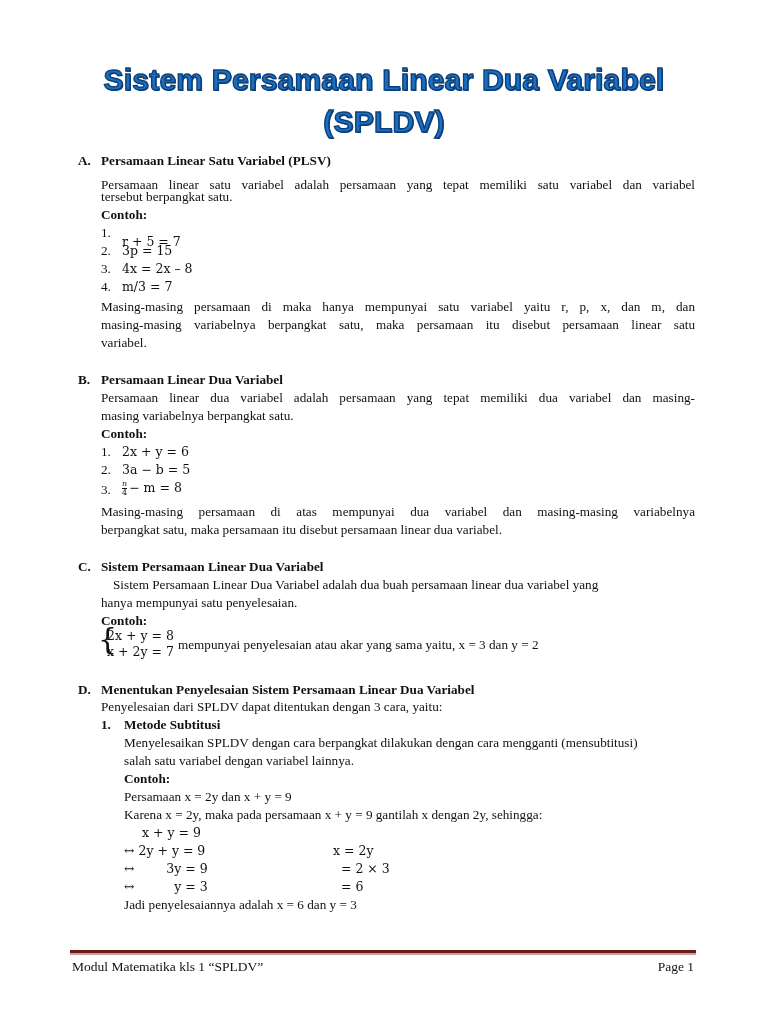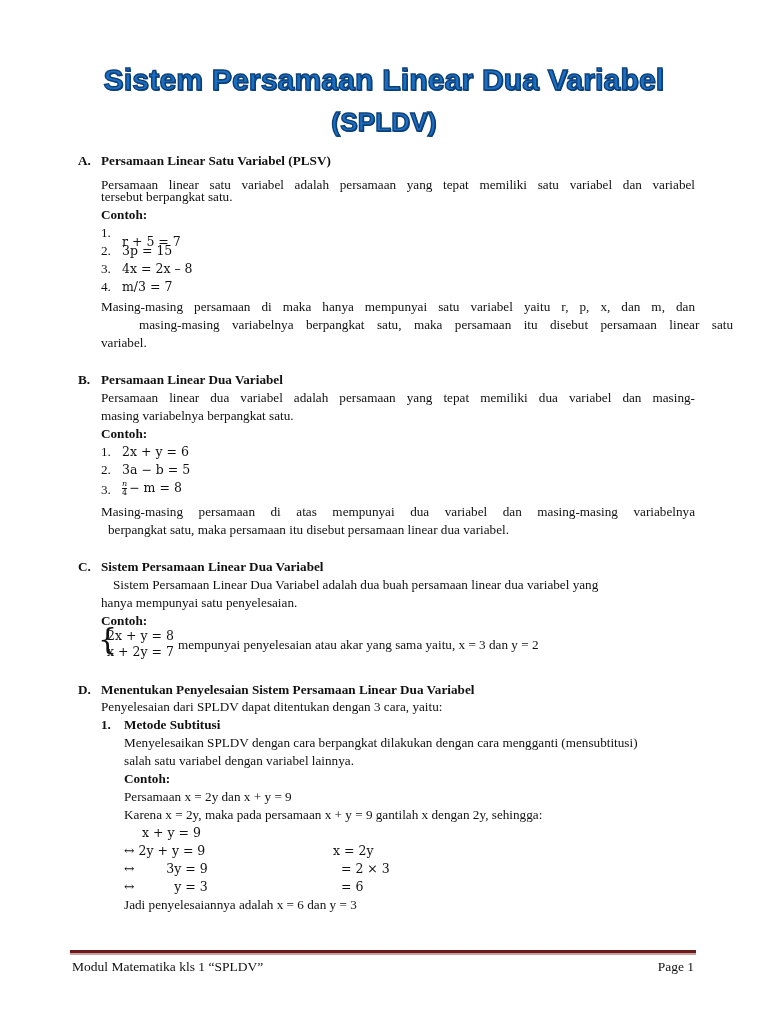--- a/index.html
+++ b/index.html
@@ -3,21 +3,21 @@
 <meta charset="utf-8">
 <style>
   html, body { margin:0; padding:0; background:#ffffff; }
   body { width:768px; height:1024px; position:relative; overflow:hidden;
          font-family:"Liberation Serif","DejaVu Serif",serif; color:#111; }
   .title { position:absolute; left:0; width:768px; text-align:center;
            font-family:"Liberation Sans","DejaVu Sans",sans-serif; font-weight:900;
            color:#1a6fc2; -webkit-text-stroke:1.4px #0d3f78;
            text-shadow:1px 1px 0 #0d3f78; letter-spacing:0.2px; }
   .t1 { top:62px; font-size:30px; line-height:36px; }
-  .t2 { top:104px; font-size:26px; line-height:36px; }
+  .t2 { top:104px; font-size:30px; line-height:36px; }
   .line { position:absolute; font-size:13.2px; line-height:18px; white-space:nowrap; }
   .bold { font-weight:bold; }
   .just { white-space:normal; text-align:justify; text-align-last:justify; }
   .m { font-style:italic; font-family:"DejaVu Serif",serif; }
   .mi { font-family:"DejaVu Serif",serif; font-size:12.5px; }
   .frac { display:inline-block; vertical-align:middle; text-align:center; font-size:8px; line-height:8px; margin-right:2px; }
   .frac span { display:block; }
   .brace { position:absolute; font-size:30px; line-height:30px; font-weight:lighter; font-family:"DejaVu Serif",serif; }
   .footer-rule1 { position:absolute; left:70px; top:950px; width:626px; height:3px; background:#6b1a1a; }
   .footer-rule2 { position:absolute; left:70px; top:953px; width:626px; height:2px; background:#c9a0a0; }
@@ -38,36 +38,36 @@
   <div class="line bold" style="left:101px;top:206px;">Contoh:</div>
   <div class="line" style="left:101px;top:224px;">1.</div>
   <div class="line mi" style="left:122px;top:233px;">r + 5 = 7</div>
   <div class="line" style="left:101px;top:242px;">2.</div>
   <div class="line mi" style="left:122px;top:242px;">3p = 15</div>
   <div class="line" style="left:101px;top:260px;">3.</div>
   <div class="line mi" style="left:122px;top:260px;">4x = 2x – 8</div>
   <div class="line" style="left:101px;top:278px;">4.</div>
   <div class="line mi" style="left:122px;top:278px;">m/3 = 7</div>
   <div class="line just" style="left:101px;top:298px;width:594px;">Masing-masing persamaan di maka hanya mempunyai satu variabel yaitu r, p, x, dan m, dan</div>
-  <div class="line just" style="left:101px;top:316px;width:594px;margin-left:38px;">masing-masing variabelnya berpangkat satu, maka persamaan itu disebut persamaan linear satu</div>
+  <div class="line just" style="left:101px;top:316px;width:594px;">masing-masing variabelnya berpangkat satu, maka persamaan itu disebut persamaan linear satu</div>
   <div class="line" style="left:101px;top:334px;">variabel.</div>
 
   <div class="line bold" style="left:78px;top:371px;">B.</div>
   <div class="line bold" style="left:101px;top:371px;">Persamaan Linear Dua Variabel</div>
   <div class="line just" style="left:101px;top:389px;width:594px;">Persamaan linear dua variabel adalah persamaan yang tepat memiliki dua variabel dan masing-</div>
   <div class="line" style="left:101px;top:407px;">masing variabelnya  berpangkat satu.</div>
   <div class="line bold" style="left:101px;top:425px;">Contoh:</div>
   <div class="line" style="left:101px;top:443px;">1.</div>
   <div class="line mi" style="left:122px;top:443px;">2x + y = 6</div>
   <div class="line" style="left:101px;top:461px;">2.</div>
   <div class="line mi" style="left:122px;top:461px;">3a − b = 5</div>
   <div class="line" style="left:101px;top:481px;">3.</div>
   <div class="line mi" style="left:122px;top:479px;"><span class="frac"><span class="m">n</span><span style="border-top:1px solid #111;">4</span></span><span>− m = 8</span></div>
   <div class="line just" style="left:101px;top:503px;width:594px;">Masing-masing persamaan di atas mempunyai dua variabel dan masing-masing variabelnya</div>
-  <div class="line" style="left:108px;top:521px;">berpangkat satu, maka persamaan itu disebut persamaan linear dua variabel.</div>
+  <div class="line" style="left:101px;top:521px;">berpangkat satu, maka persamaan itu disebut persamaan linear dua variabel.</div>
 
   <div class="line bold" style="left:78px;top:558px;">C.</div>
   <div class="line bold" style="left:101px;top:558px;">Sistem Persamaan Linear Dua Variabel</div>
   <div class="line" style="left:113px;top:576px;">Sistem Persamaan Linear Dua Variabel adalah dua buah persamaan linear dua variabel yang</div>
   <div class="line" style="left:101px;top:594px;">hanya mempunyai satu penyelesaian.</div>
   <div class="line bold" style="left:101px;top:612px;">Contoh:</div>
   <div class="brace" style="left:98px;top:624px;">{</div>
   <div class="line mi" style="left:107px;top:627px;">2x + y = 8</div>
   <div class="line mi" style="left:107px;top:643px;">x + 2y = 7</div>
   <div class="line" style="left:178px;top:636px;">mempunyai penyelesaian atau akar yang sama yaitu, x = 3 dan y = 2</div>

